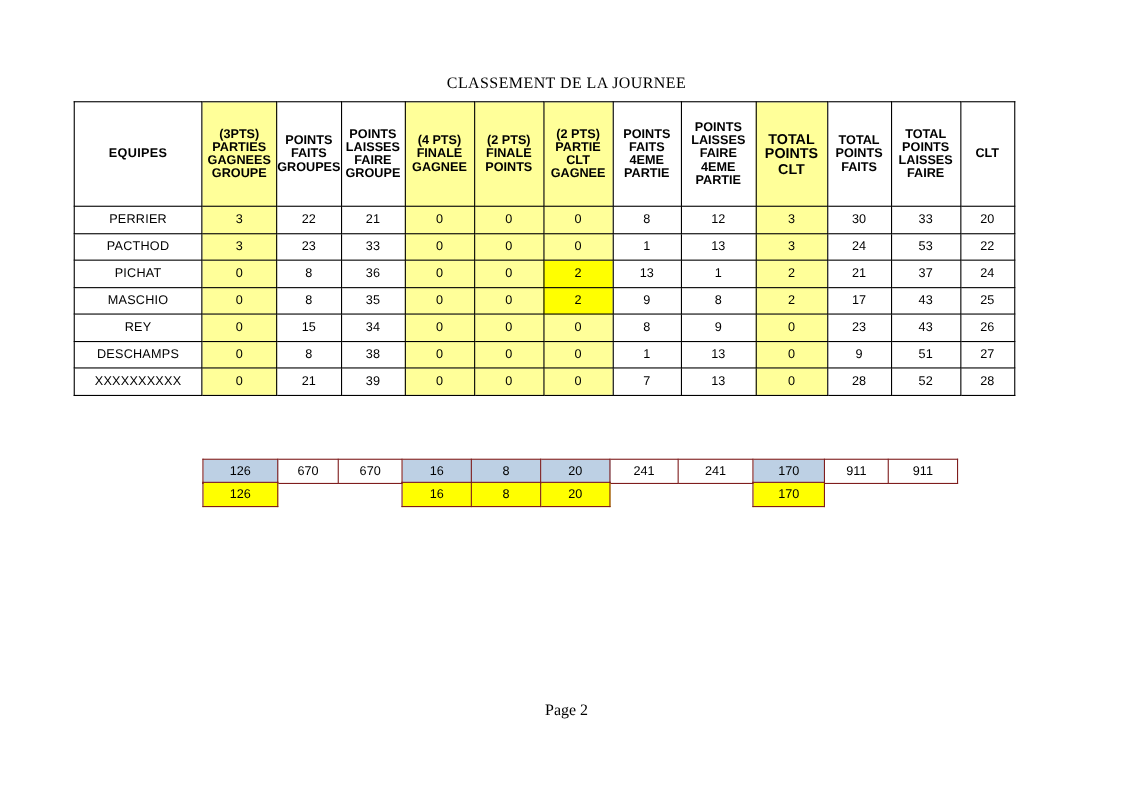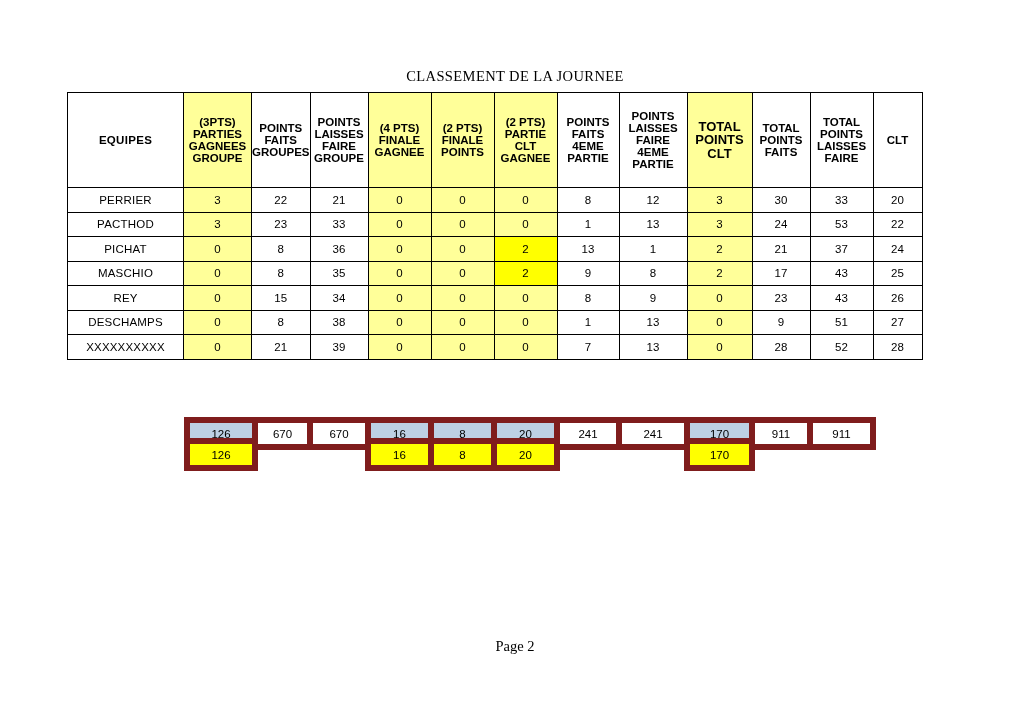--- a/index.html
+++ b/index.html
@@ -109,21 +109,21 @@
   col.c11 { width: 63px; }
   col.c12 { width: 49px; }
 
   
   table.totals {
     position: absolute;
     border-collapse: collapse;
     table-layout: fixed;
   }
   table.totals td {
-    border: 6px solid #7f1d1d;
+    border: 1px solid #7f1d1d;
     text-align: center;
     vertical-align: middle;
     font-size: 11.5px;
     height: 21px;
     color: #000;
     padding: 0;
   }
   .blue { background: #bdd0e4; }
   .noborder { border: none !important; background: transparent !important; }
   #totals-row1 { left: 184px; top: 417px; }

